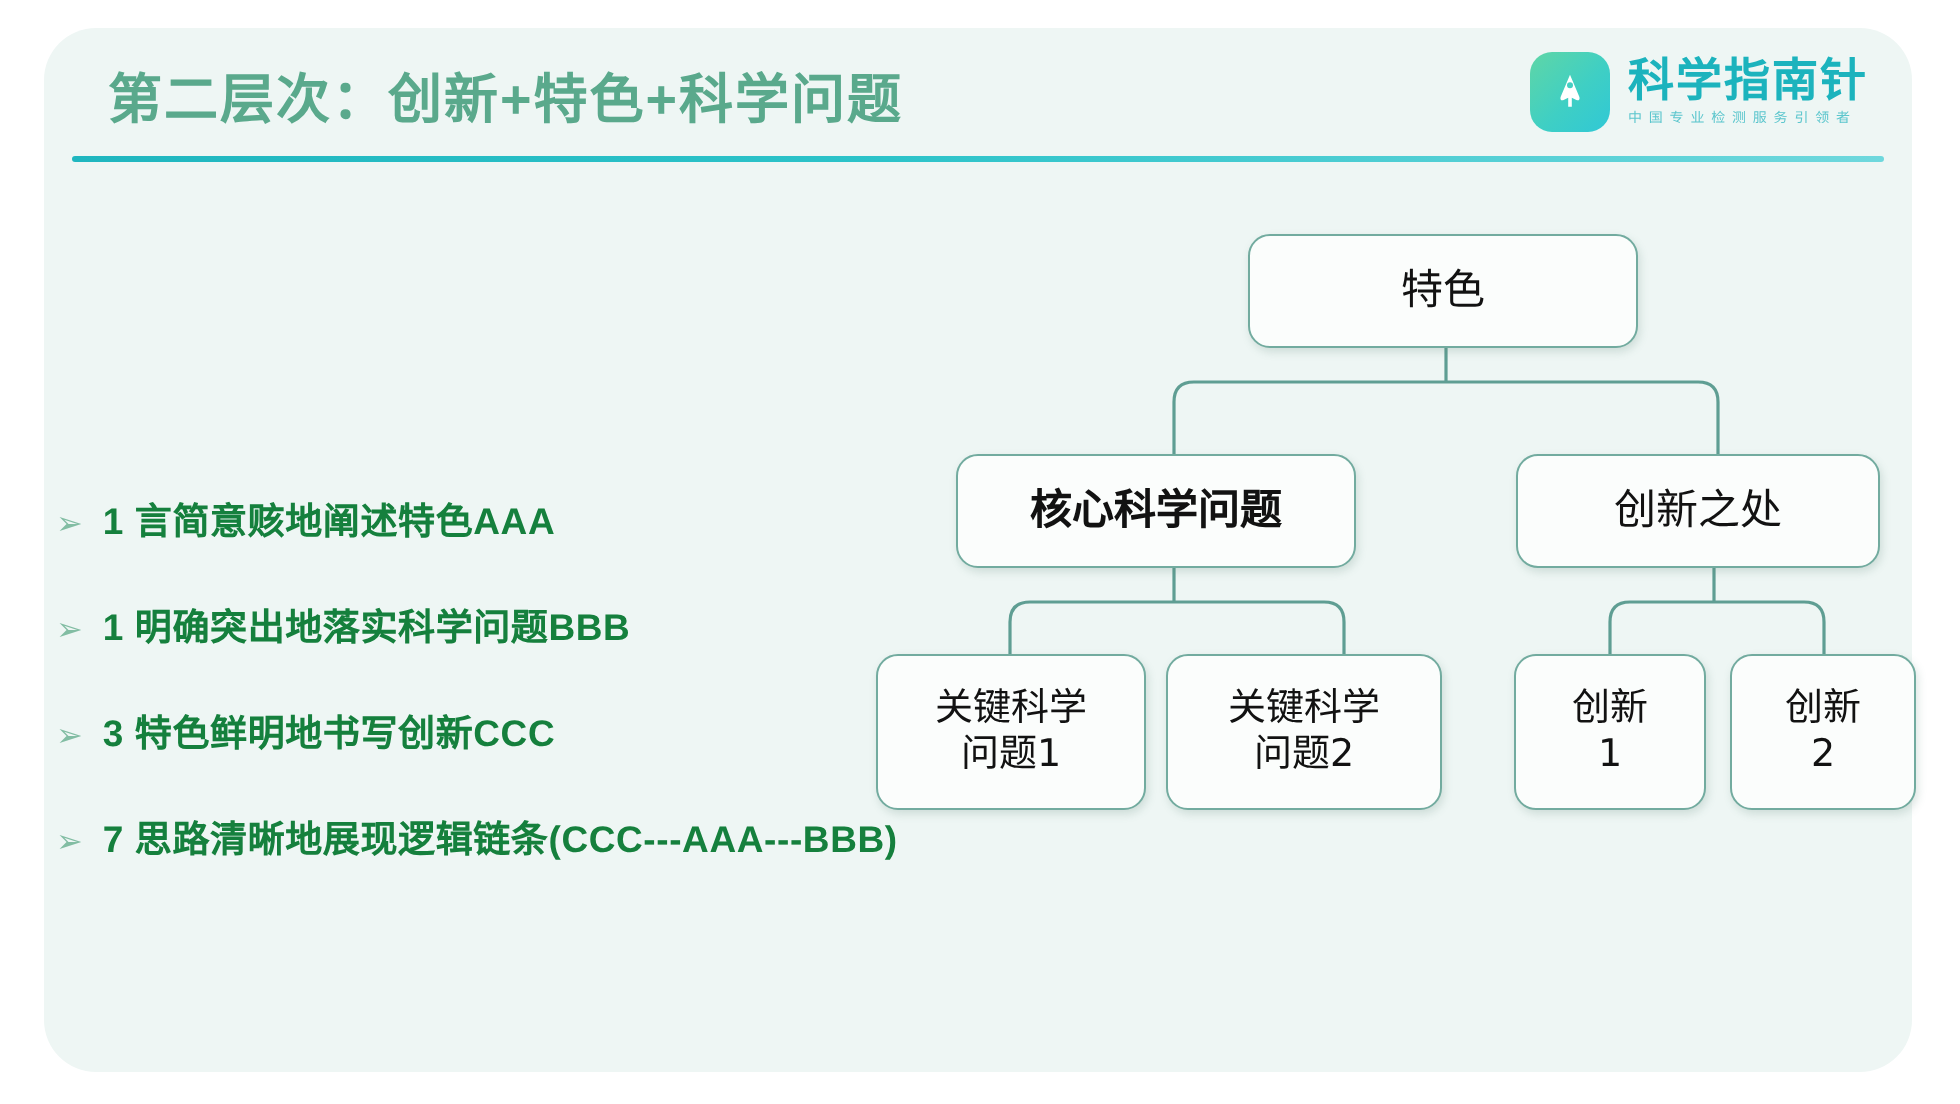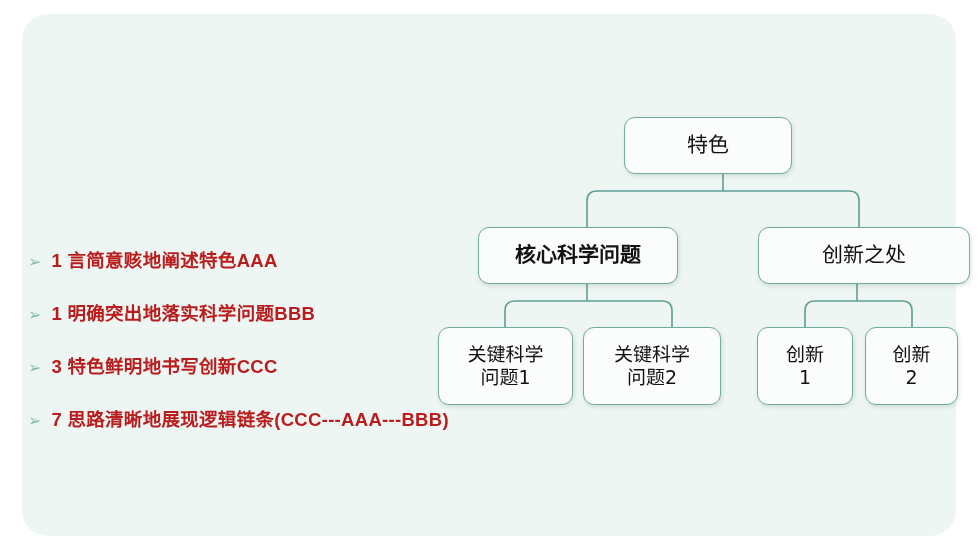--- a/index.html
+++ b/index.html
@@ -120,21 +120,21 @@
     white-space: nowrap;
   }
   .bullet-marker {
     font-size: 16px;
     color: #82bda3;
     line-height: 1;
   }
   .bullet-text {
     font-size: 18.5px;
     font-weight: bold;
-    color: #b91c1c;
+    color: #15803d;
     letter-spacing: 0.3px;
   }
 
   
   .diagram {
     position: absolute;
     left: 400px;
     top: 95px;
     width: 534px;
     height: 330px;
@@ -147,23 +147,23 @@
     border-radius: 11px;
     box-shadow: 1px 2px 4px rgba(90,130,120,0.22);
     display: flex;
     align-items: center;
     justify-content: center;
     text-align: center;
     color: #121212;
     font-family: "DejaVu Sans", "Liberation Sans", sans-serif;
     line-height: 1.22;
   }
-  .n-root  { left: 202px; top: 8px;   width: 168px; height: 57px; font-size: 21px; }
+  .n-root  { left: 202px; top: 8px;   width: 195px; height: 57px; font-size: 21px; }
   .n-l2a   { left: 56px;  top: 118px; width: 200px; height: 57px; font-size: 21px; font-weight: bold; }
-  .n-l2b   { left: 336px; top: 118px; width: 212px; height: 57px; font-size: 21px; }
+  .n-l2b   { left: 336px; top: 118px; width: 182px; height: 57px; font-size: 21px; }
   .n-l3a   { left: 16px;  top: 218px; width: 135px; height: 78px; font-size: 19px; }
   .n-l3b   { left: 161px; top: 218px; width: 138px; height: 78px; font-size: 19px; }
   .n-l3c   { left: 335px; top: 218px; width: 96px;  height: 78px; font-size: 19px; }
   .n-l3d   { left: 443px; top: 218px; width: 93px;  height: 78px; font-size: 19px; }
 
   .connector {
     position: absolute;
     overflow: visible;
     pointer-events: none;
   }
@@ -171,20 +171,40 @@
     fill: none;
     stroke: #5f9e93;
     stroke-width: 1.6;
   }
 </style>
 </head>
 <body>
 
 <div class="slide">
 
+  <div class="header">
+    <div class="slide-title">第二层次：创新+特色+科学问题</div>
+
+    <div class="title-rule"></div>
+
+    <div class="logo">
+      <div class="logo-mark">
+        <svg width="26" height="26" viewBox="0 0 26 26" aria-hidden="true">
+          <path d="M13 4.4 L17.6 15.2 C18.2 16.6 17.4 17.6 16.2 17.0 L13.9 15.9
+                   L13.9 20.4 L12.1 20.4 L12.1 15.9 L9.8 17.0
+                   C8.6 17.6 7.8 16.6 8.4 15.2 Z" fill="#ffffff"></path>
+          <circle cx="13" cy="9.6" r="1.5" fill="#45cfc2"></circle>
+        </svg>
+      </div>
+      <div class="logo-text">
+        <div class="logo-name">科学指南针</div>
+        <div class="logo-sub">中国专业检测服务引领者</div>
+      </div>
+    </div>
+  </div>
 
   <div class="left-col">
 
     <div class="bullets">
       <div class="bullet">
         <span class="bullet-marker">➢</span>
         <span class="bullet-text">1 言简意赅地阐述特色AAA</span>
       </div>
       <div class="bullet">
         <span class="bullet-marker">➢</span>

